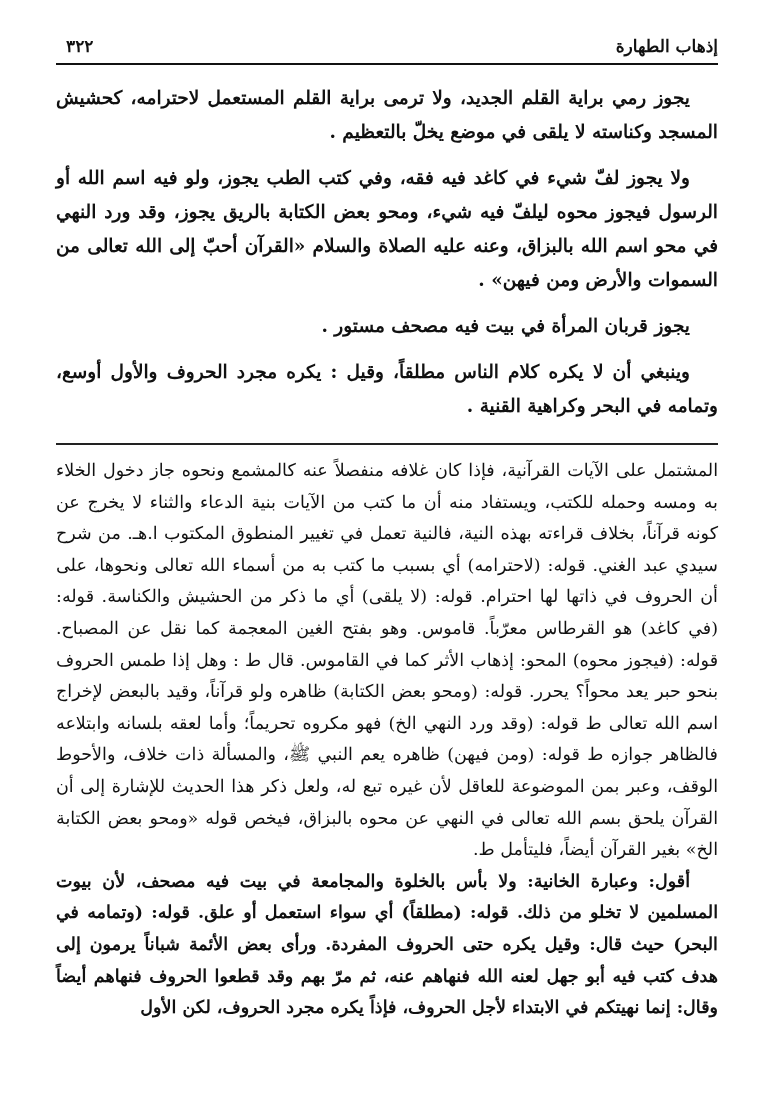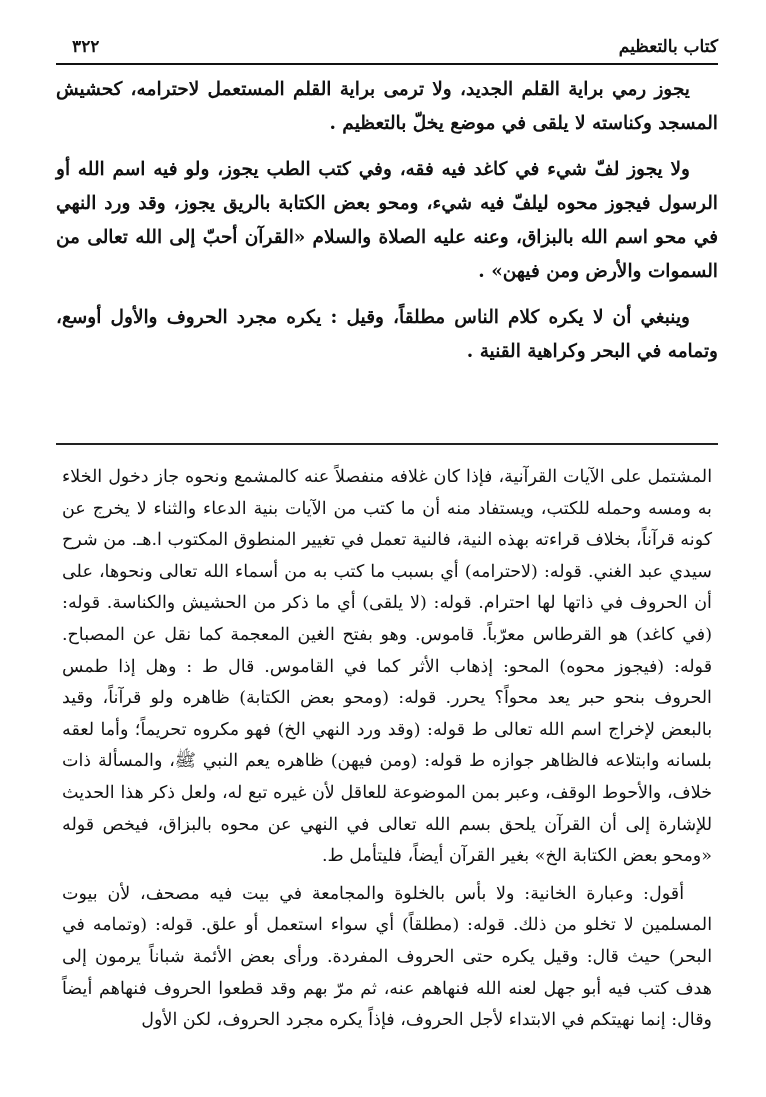--- a/index.html
+++ b/index.html
@@ -1,42 +1,43 @@
 <!DOCTYPE html>
 <html><head>
 <meta charset="utf-8">
 <style>
   html, body { margin:0; padding:0; background:#ffffff; }
   body { width:766px; height:1097px; position:relative; overflow:hidden; color:#111; font-family:"DejaVu Serif", serif; }
   .page { position:absolute; left:0; top:0; width:766px; height:1097px; }
   .header { position:absolute; left:56px; top:36px; width:662px; height:26px; direction:rtl; }
   .header .title { position:absolute; right:0; top:0; font-size:17px; font-weight:bold; }
-  .header .num { position:absolute; left:16px; top:0; font-size:17px; font-weight:bold;font-family:Liberation Serif, serif; }
+  .header .num { position:absolute; left:10px; top:0; font-size:17px; font-weight:bold;font-family:Liberation Serif, serif; }
   .hrule { position:absolute; left:56px; top:63px; width:662px; height:2px; background:#111; }
   .body { position:absolute; left:56px; width:662px; direction:rtl; text-align:justify; text-align-last:right; }
   .main { top:72px; font-size:18.5px; line-height:34px; font-weight:bold; }
-  .main p { margin:0 0 12px 0; text-indent:28px; }
+  .main p { margin:9px 0 12px 0; text-indent:28px; }
   .sep { position:absolute; left:56px; top:443px; width:662px; height:2px; background:#222; }
   .notes { top:455px; font-size:17.5px; line-height:31.6px; }
-  .notes p { margin:6px; }
-  .notes p.ind { text-indent:28px; }
+  .notes p { margin:0; }
+  .notes p.ind { text-indent:28px;font-weight:bold; }
 </style>
 </head>
 <body>
 
 <div class="page">
   <div class="header">
-    <span class="title">كتاب بالتعظيم</span>
+    <span class="title">إذهاب الطهارة</span>
     <span class="num">٣٢٢</span>
   </div>
   <div class="hrule"></div>
 
   <div class="body main">
     <p>يجوز رمي براية القلم الجديد، ولا ترمى براية القلم المستعمل لاحترامه، كحشيش المسجد وكناسته لا يلقى في موضع يخلّ بالتعظيم .</p>
     <p>ولا يجوز لفّ شيء في كاغد فيه فقه، وفي كتب الطب يجوز، ولو فيه اسم الله أو الرسول فيجوز محوه ليلفّ فيه شيء، ومحو بعض الكتابة بالريق يجوز، وقد ورد النهي في محو اسم الله بالبزاق، وعنه عليه الصلاة والسلام «القرآن أحبّ إلى الله تعالى من السموات والأرض ومن فيهن» .</p>
+    <p>يجوز قربان المرأة في بيت فيه مصحف مستور .</p>
     <p>وينبغي أن لا يكره كلام الناس مطلقاً، وقيل : يكره مجرد الحروف والأول أوسع، وتمامه في البحر وكراهية القنية .</p>
   </div>
 
   <div class="sep"></div>
 
   <div class="body notes">
     <p>المشتمل على الآيات القرآنية، فإذا كان غلافه منفصلاً عنه كالمشمع ونحوه جاز دخول الخلاء به ومسه وحمله للكتب، ويستفاد منه أن ما كتب من الآيات بنية الدعاء والثناء لا يخرج عن كونه قرآناً، بخلاف قراءته بهذه النية، فالنية تعمل في تغيير المنطوق المكتوب ا.هـ. من شرح سيدي عبد الغني. قوله: (لاحترامه) أي بسبب ما كتب به من أسماء الله تعالى ونحوها، على أن الحروف في ذاتها لها احترام. قوله: (لا يلقى) أي ما ذكر من الحشيش والكناسة. قوله: (في كاغد) هو القرطاس معرّباً. قاموس. وهو بفتح الغين المعجمة كما نقل عن المصباح. قوله: (فيجوز محوه) المحو: إذهاب الأثر كما في القاموس. قال ط : وهل إذا طمس الحروف بنحو حبر يعد محواً؟ يحرر. قوله: (ومحو بعض الكتابة) ظاهره ولو قرآناً، وقيد بالبعض لإخراج اسم الله تعالى ط قوله: (وقد ورد النهي الخ) فهو مكروه تحريماً؛ وأما لعقه بلسانه وابتلاعه فالظاهر جوازه ط قوله: (ومن فيهن) ظاهره يعم النبي ﷺ، والمسألة ذات خلاف، والأحوط الوقف، وعبر بمن الموضوعة للعاقل لأن غيره تبع له، ولعل ذكر هذا الحديث للإشارة إلى أن القرآن يلحق بسم الله تعالى في النهي عن محوه بالبزاق، فيخص قوله «ومحو بعض الكتابة الخ» بغير القرآن أيضاً، فليتأمل ط.</p>
     <p class="ind">أقول: وعبارة الخانية: ولا بأس بالخلوة والمجامعة في بيت فيه مصحف، لأن بيوت المسلمين لا تخلو من ذلك. قوله: (مطلقاً) أي سواء استعمل أو علق. قوله: (وتمامه في البحر) حيث قال: وقيل يكره حتى الحروف المفردة. ورأى بعض الأئمة شباناً يرمون إلى هدف كتب فيه أبو جهل لعنه الله فنهاهم عنه، ثم مرّ بهم وقد قطعوا الحروف فنهاهم أيضاً وقال: إنما نهيتكم في الابتداء لأجل الحروف، فإذاً يكره مجرد الحروف، لكن الأول</p>
   </div>
 </div>

